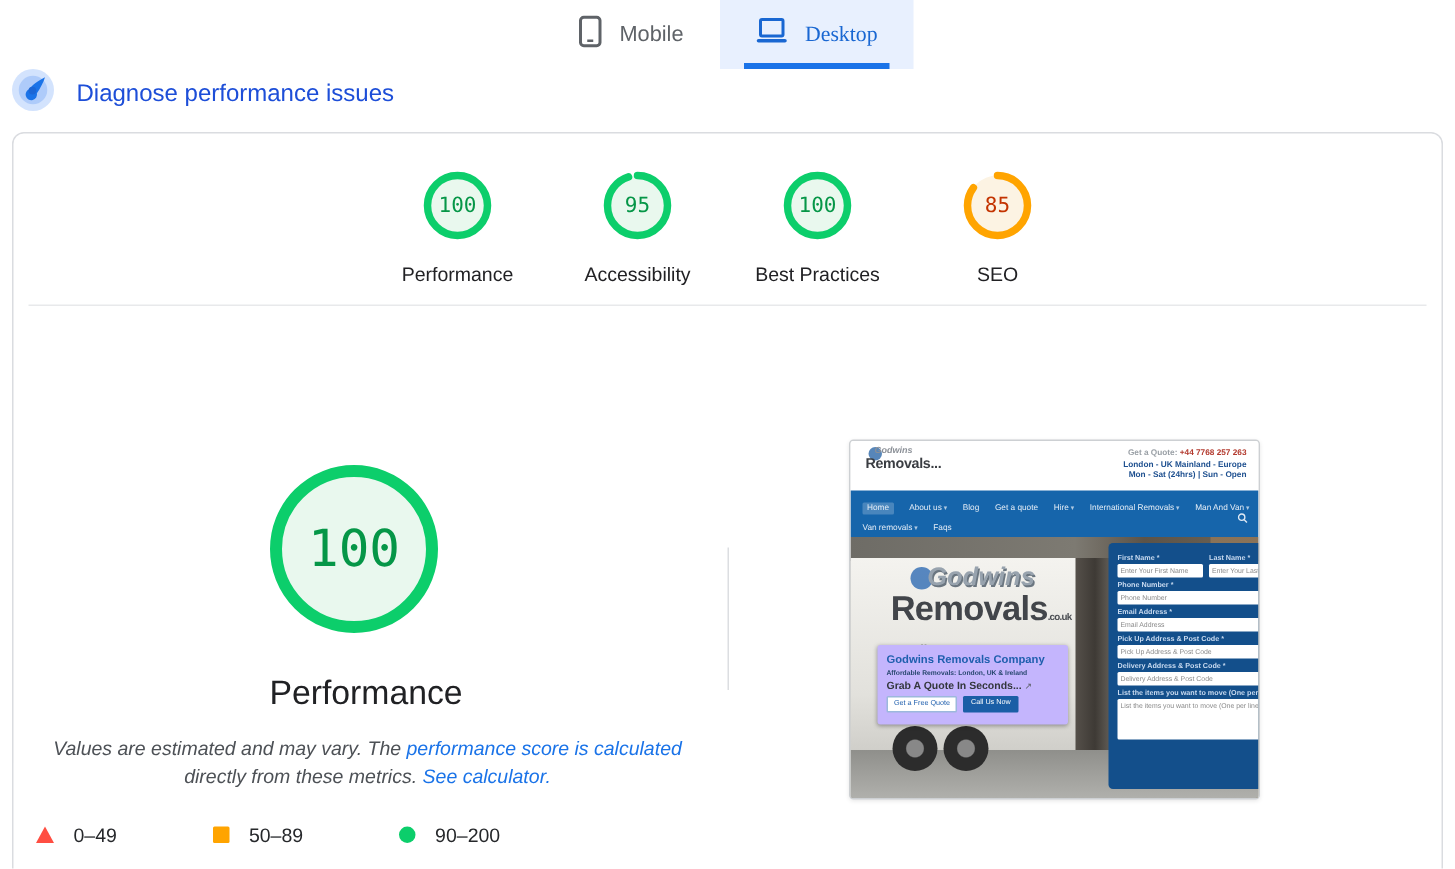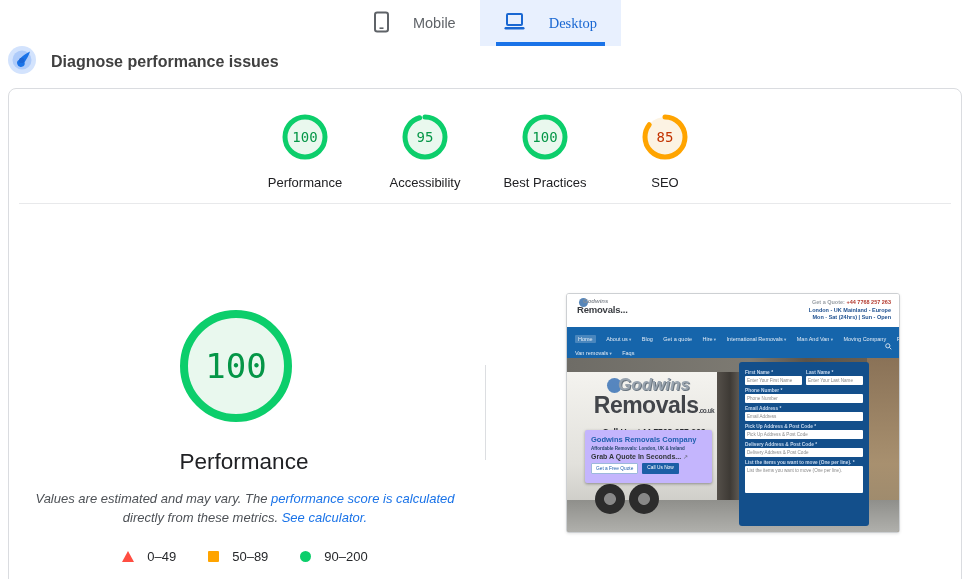--- a/index.html
+++ b/index.html
@@ -1,27 +1,27 @@
 <!DOCTYPE html>
 <html style="--accent-blue: #1a73e8; --tab-bg: #e8f0fe; --tab-text: #1967d2; --link-blue: #1a73e8; --good: #0cce6b; --good-text: #059647; --good-bg: #e9f8ee; --average: #ffa400; --average-text: #c33300; --average-bg: #fcf3e3; --poor: #ff4e42; --nav-blue: #1665ab; --form-blue: #134f8b;"><head>
 <meta charset="utf-8">
 <style>
   * { margin:0; padding:0; box-sizing:border-box; }
   html,body { width:970px; height:579px; }
   body { position:relative; background:#fff; font-family:"Liberation Sans", sans-serif; overflow:hidden; color:#202124; }
 
   
   .tabs { position:absolute; top:0; left:0; right:0; display:flex; justify-content:center; }
-  .tab { height:46px; display:flex; align-items:center; gap:23px; padding:0 24px; font-size:14.5px; color:#5f6368; cursor:pointer; position:relative; }
+  .tab { height:46px; display:flex; align-items:center; gap:11px; padding:0 24px; font-size:14.5px; color:#5f6368; cursor:pointer; position:relative; }
   .tab.active { background:var(--tab-bg); color:var(--tab-text); font-weight:500;font-family:Liberation Serif, serif; }
   .tab.active::after { content:""; position:absolute; left:16px; right:16px; bottom:0; height:4px; background:var(--accent-blue); }
 
   
   .diagnose { position:absolute; top:46px; left:8px; display:flex; align-items:center; gap:15px; }
-  .diagnose-title { font-size:16px; font-weight:700; color:#404040; }
+  .diagnose-title { font-size:16px; font-weight:400; color:#1d4ed8; }
 
   
   .card { position:absolute; left:8px; right:8px; top:88px; height:620px; background:#fff; border:1px solid #dadce0; border-radius:8px; }
 
   
   .scores-row { position:absolute; top:25px; left:0; right:0; display:flex; justify-content:center; gap:24px; }
   .score-block { width:96px; display:flex; flex-direction:column; align-items:center; cursor:pointer; }
   .gauge-wrap { position:relative; width:46px; height:46px; }
   .gauge-wrap.big { width:116px; height:116px; }
   .gauge-wrap svg { position:absolute; inset:0; }
@@ -35,30 +35,30 @@
   .score-label { margin-top:15px; font-size:13px; color:#212124; text-align:center; }
 
   .divider-h { position:absolute; top:114px; left:10px; right:10px; border-top:1px solid #e8e9eb; }
 
   
   .big-gauge { position:absolute; left:169px; top:219px; }
   .big-title { position:absolute; left:69px; top:360px; width:332px; text-align:center; font-size:22.5px; color:#202124; }
   .disclaimer { position:absolute; left:15px; top:400px; width:442px; text-align:center; font-size:13px; line-height:19px; color:#4d5156;font-style:italic; }
   .disclaimer a { color:var(--link-blue); text-decoration:none; cursor:pointer; }
 
-  .legend-row { position:absolute; left:15px; top:460px; width:442px; display:flex; justify-content:center; gap:32px; }
+  .legend-row { position:absolute; left:15px; top:460px; width:442px; display:flex; justify-content:flex-start; gap:64px; }
   .legend-item { display:flex; align-items:center; gap:13px; font-size:13px; color:#26282b; }
   .shape-triangle { width:0; height:0; border-left:6.5px solid transparent; border-right:6.5px solid transparent; border-bottom:11px solid var(--poor); }
   .shape-square { width:11px; height:11px; background:var(--average); border-radius:1px; }
   .shape-circle { width:11px; height:11px; background:var(--good); border-radius:50%; }
 
   .divider-v { position:absolute; left:476px; top:276px; width:1px; height:95px; background:#dcdee1; }
 
   
-  .thumb { position:absolute; left:557px; top:204px; width:334px; height:240px; border:1px solid #cdd0d3; border-radius:3px; background:#fff; overflow:hidden; box-shadow:0 1px 3px rgba(0,0,0,.10); }
+  .thumb { position:absolute; left:557px; top:204px; width:274px; height:240px; border:1px solid #cdd0d3; border-radius:3px; background:#fff; overflow:hidden; box-shadow:0 1px 3px rgba(0,0,0,.10); }
 
   .t-header { position:relative; height:33px; background:#fff; }
   .t-logo { position:absolute; left:10px; top:4px; }
   .t-logo .blob { position:absolute; left:2px; top:0; width:9px; height:9px; border-radius:50%; background:#3a71ad; opacity:.85; }
   .t-logo-top { position:relative; display:block; font-size:6px; font-style:italic; font-weight:700; color:#8a8f96; margin-left:6px; }
   .t-logo-main { position:relative; display:block; font-size:9.5px; font-weight:700; color:#3a3d42; letter-spacing:-.2px; }
   .t-contact { position:absolute; right:8px; top:5px; text-align:right; font-size:5.5px; line-height:7.5px; font-weight:700; color:#1d4f8f; }
   .t-contact .c-label { color:#9aa0a6; }
   .t-contact .c-phone { color:#b33a2e; }
 

